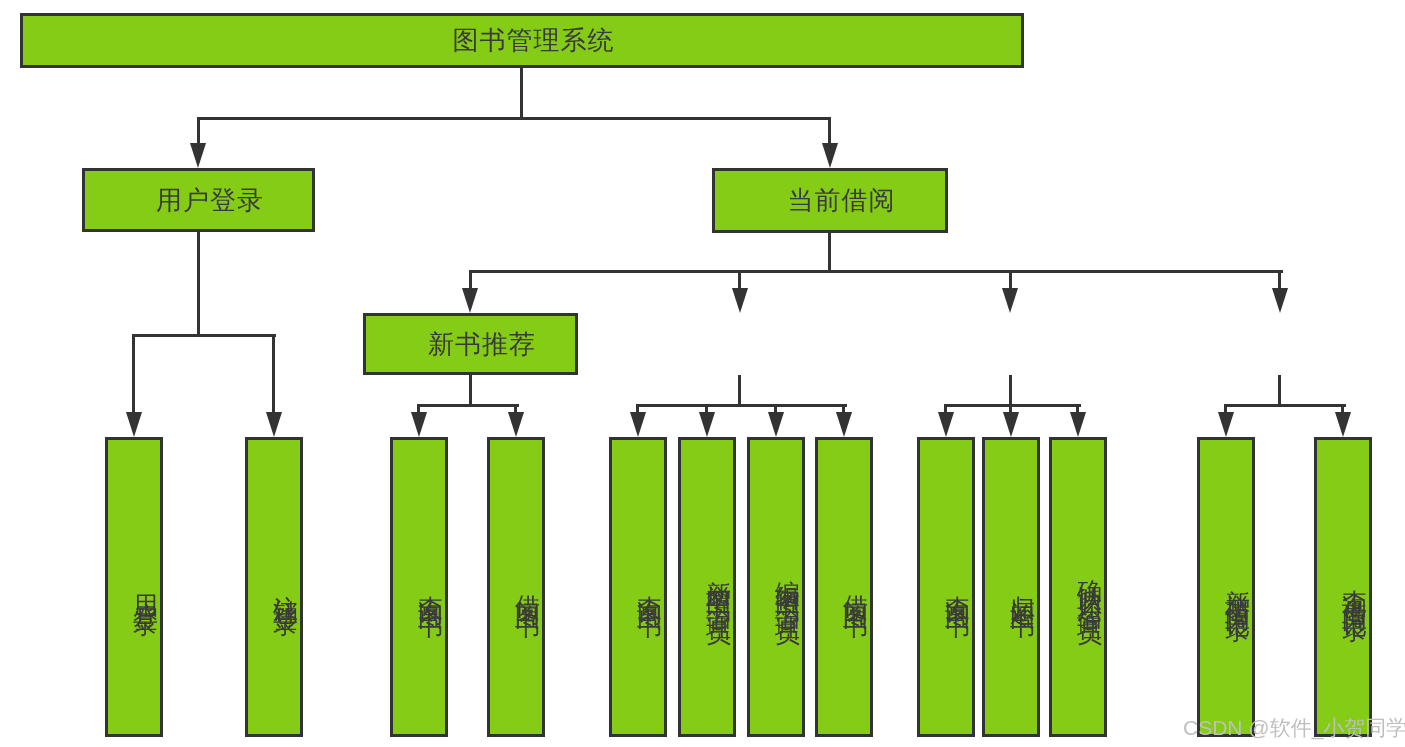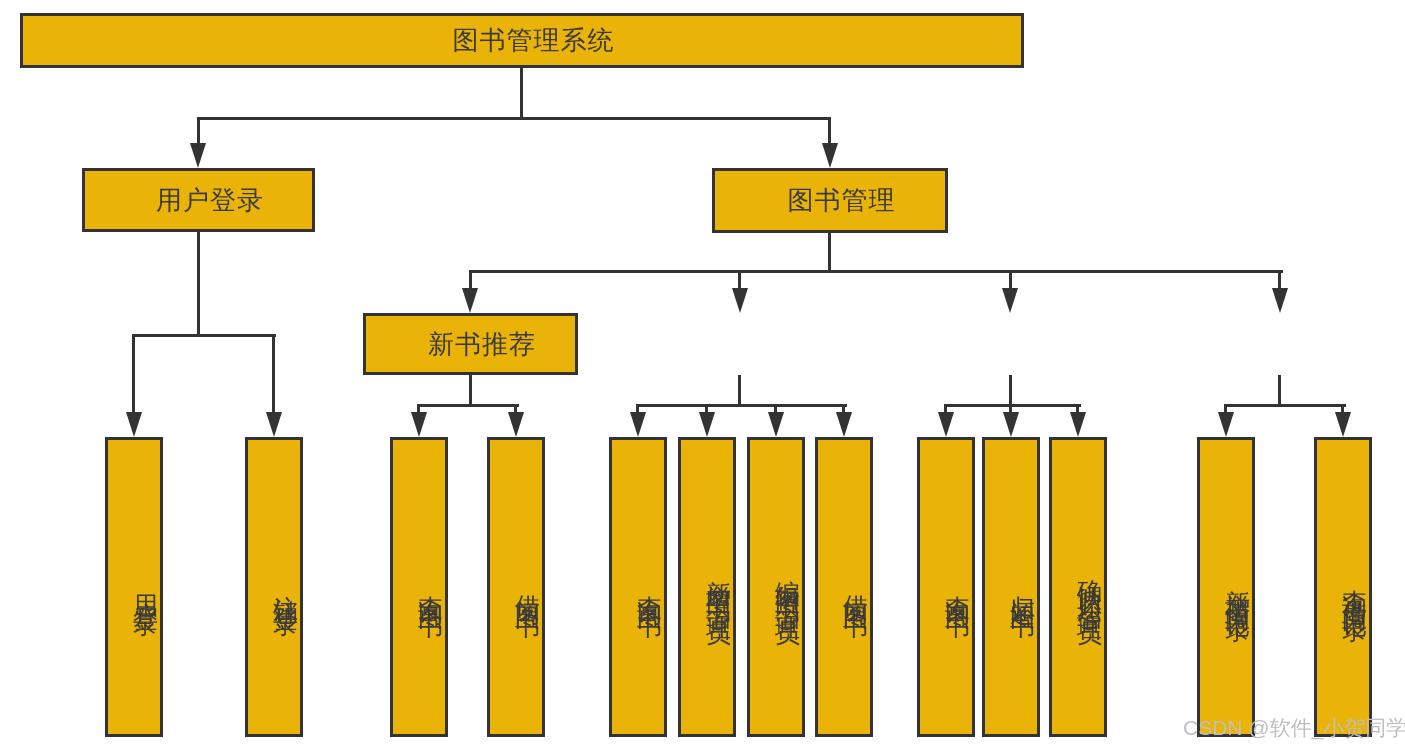--- a/index.html
+++ b/index.html
@@ -2,21 +2,21 @@
 <html><head>
 <meta charset="utf-8">
 <style>
   html,body { margin:0; padding:0; background:#ffffff; }
   #canvas {
     position:relative; width:1405px; height:747px; background:#ffffff;
     font-family:"Liberation Sans", sans-serif; overflow:hidden;
   }
   .box {
     position:absolute; box-sizing:border-box;
-    border:3px solid #333333; background:#eab308;
+    border:3px solid #333333; background:#84cc16;
     display:flex; align-items:center; justify-content:center;
     color:#3a3a3a; font-size:26px; letter-spacing:1px;padding-left:23px;
   }
   .leaf {
     font-size:25px; letter-spacing:0;
   }
   .leaf span {
     writing-mode:vertical-rl; text-orientation:mixed;
     letter-spacing:6px; line-height:1;
   }
@@ -62,21 +62,21 @@
 <div id="canvas">
 
   <div class="box" id="box-root">
     <span>图书管理系统</span>
   </div>
 
   <div class="box" id="box-user-login">
     <span>用户登录</span>
   </div>
   <div class="box" id="box-book-mgmt">
-    <span>图书管理</span>
+    <span>当前借阅</span>
   </div>
 
   <div class="box" id="box-new-books">
     <span>新书推荐</span>
   </div>
 
   <div class="box leaf" id="leaf-user-login">
     <span>用户登录</span>
   </div>
   <div class="box leaf" id="leaf-logout">

